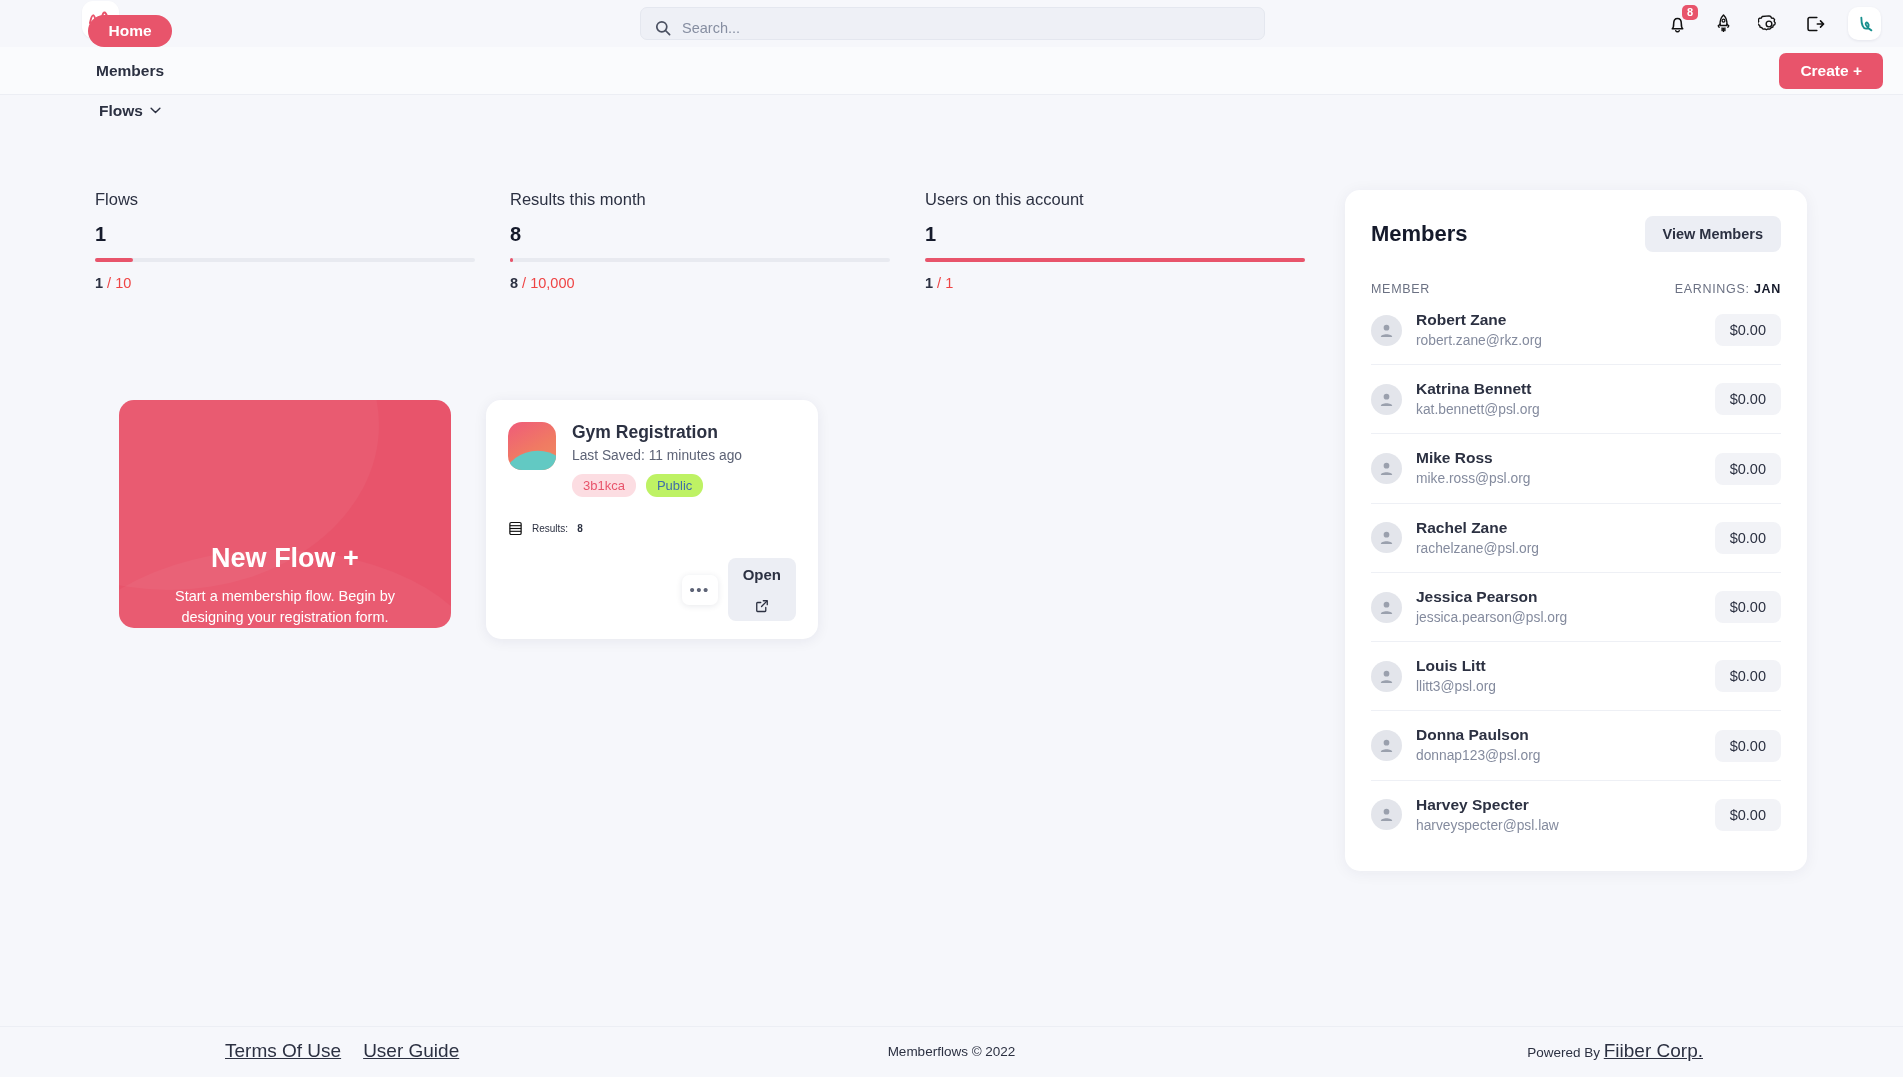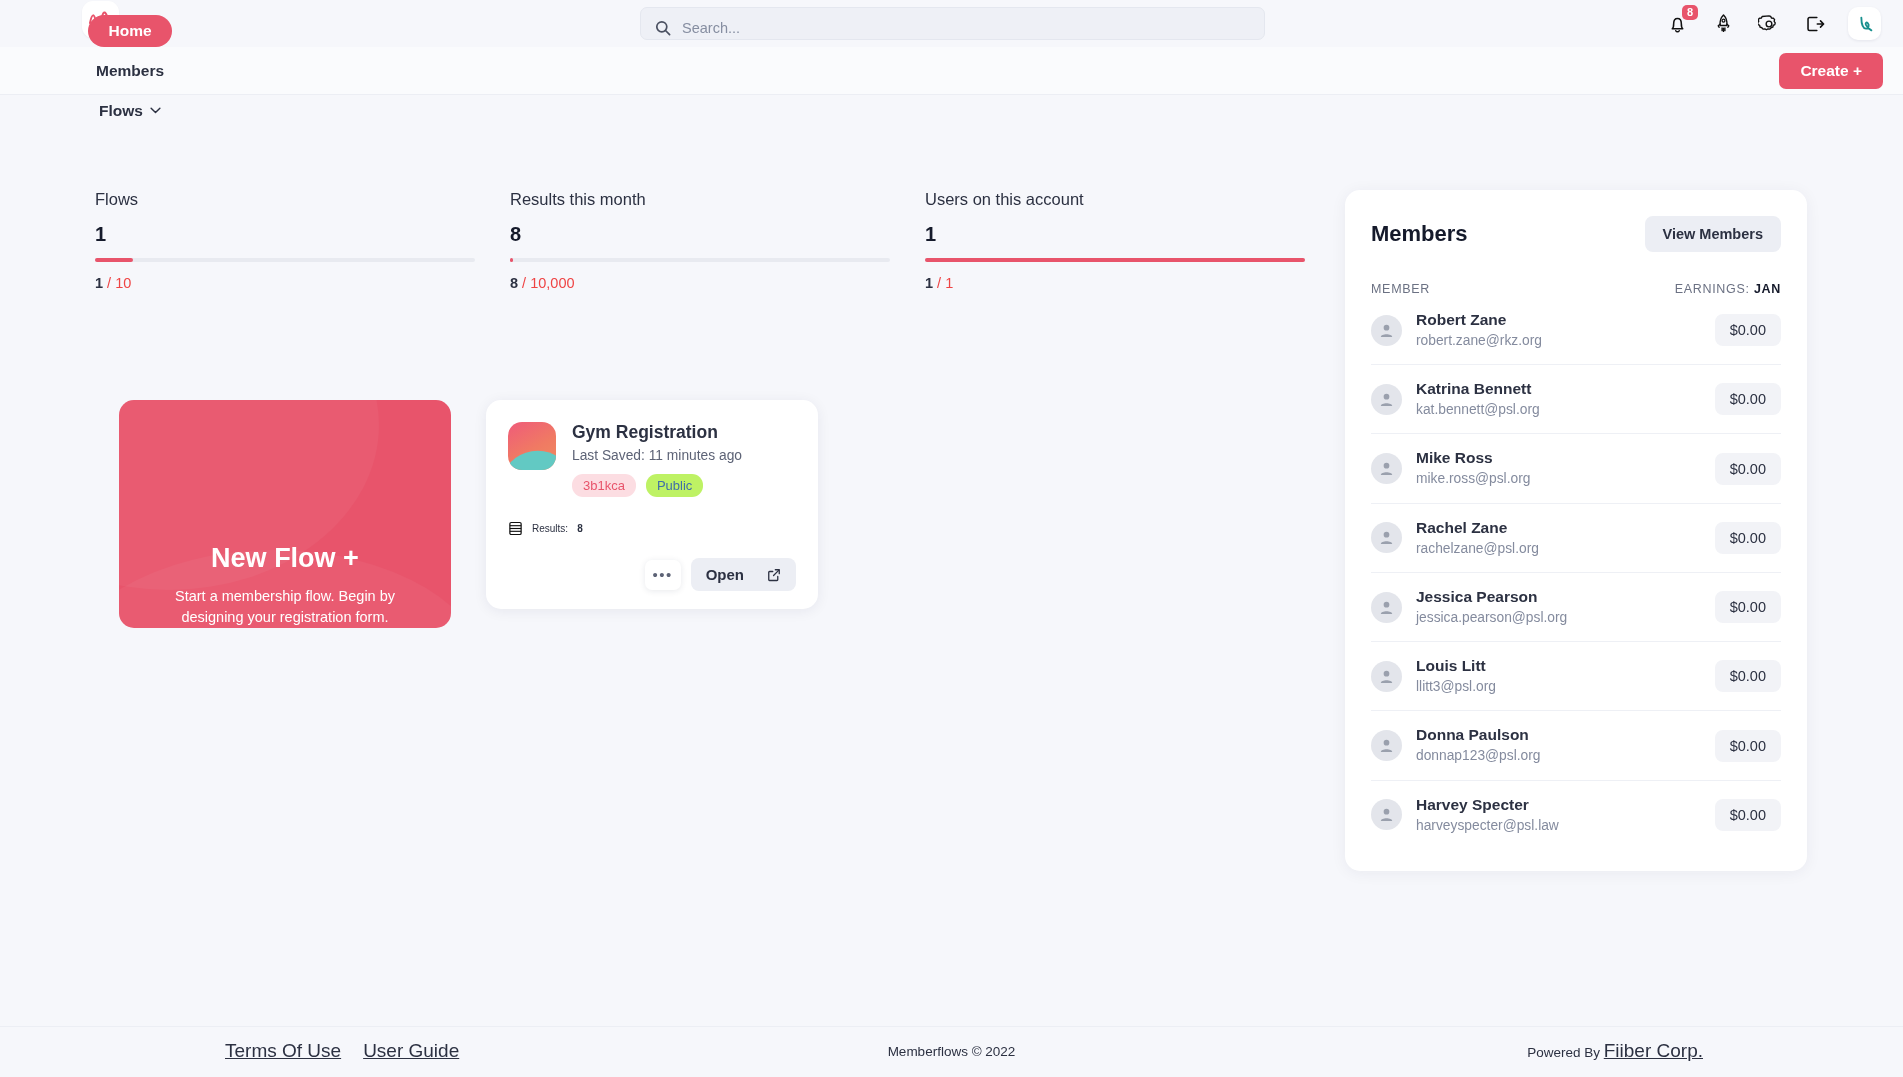--- a/index.html
+++ b/index.html
@@ -150,22 +150,23 @@
   .dots-btn {
     width: 36px; height: 30px; border-radius: 7px; background: #fff;
     box-shadow: 0 1px 6px rgba(28,35,70,.10);
     display: flex; align-items: center; justify-content: center;
     color: #5d6376; font-size: 15px; letter-spacing: 1.5px; cursor: pointer;
     border: none; font-family: "Liberation Sans", sans-serif;
   }
   .open-btn {
     background: #eceef4; border: none; border-radius: 8px;
     padding: 8px 15px; font-size: 15px; font-weight: bold; color: #2c3142;
-    display: flex; align-items: center; gap: 23px; cursor: pointer;
+    display: flex; align-items: center; gap: 16px; cursor: pointer;
     font-family: "Liberation Sans", sans-serif;
+    flex-direction: column;
   }
 
   
   .members-panel {
     position: absolute; left: 1345px; top: 95px;
     width: 462px; background: #fff;
     border-radius: 15px;
     box-shadow: 0 2px 16px rgba(28,35,70,.06);
     padding: 26px 26px 22px 26px;
   }

